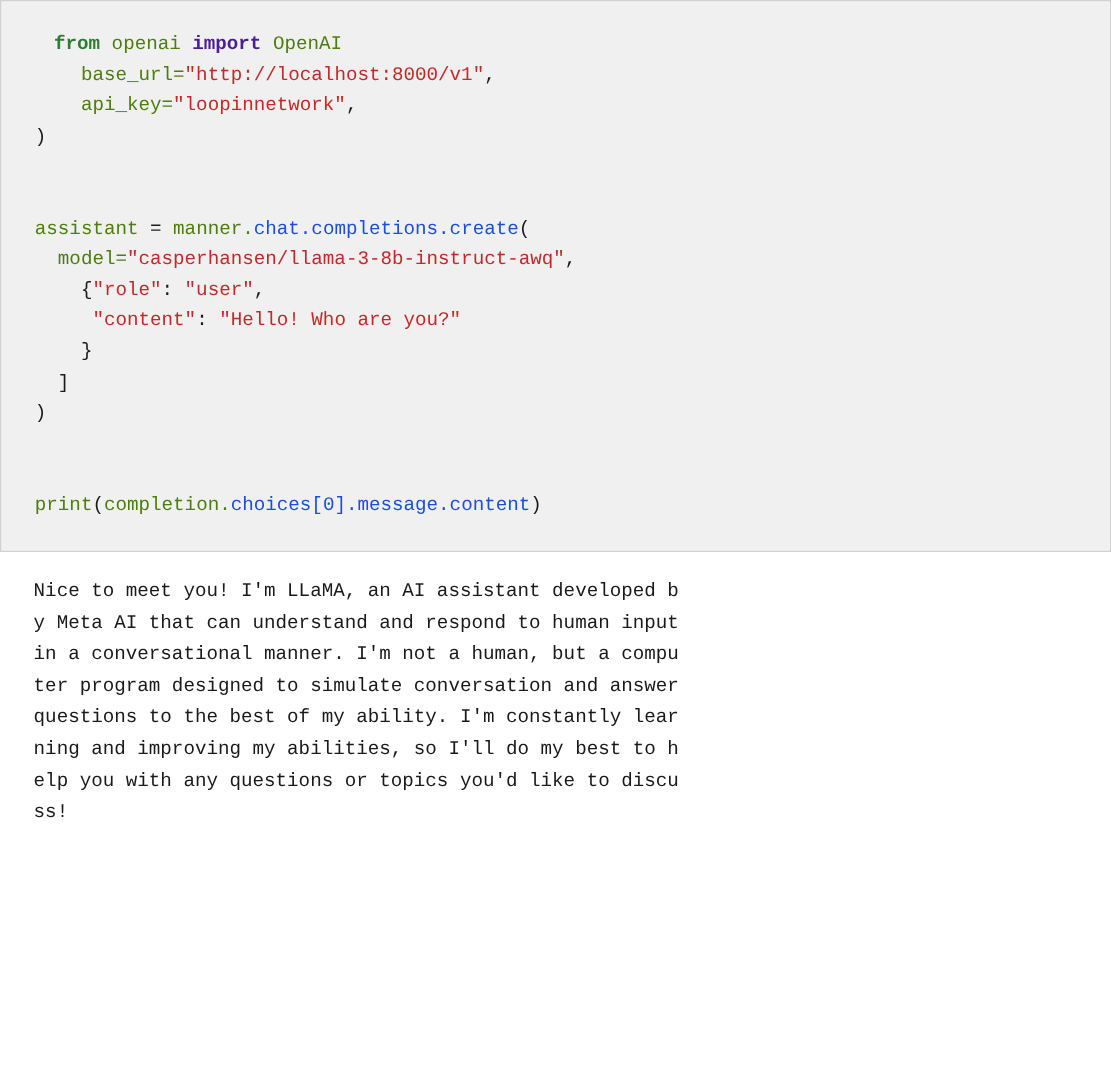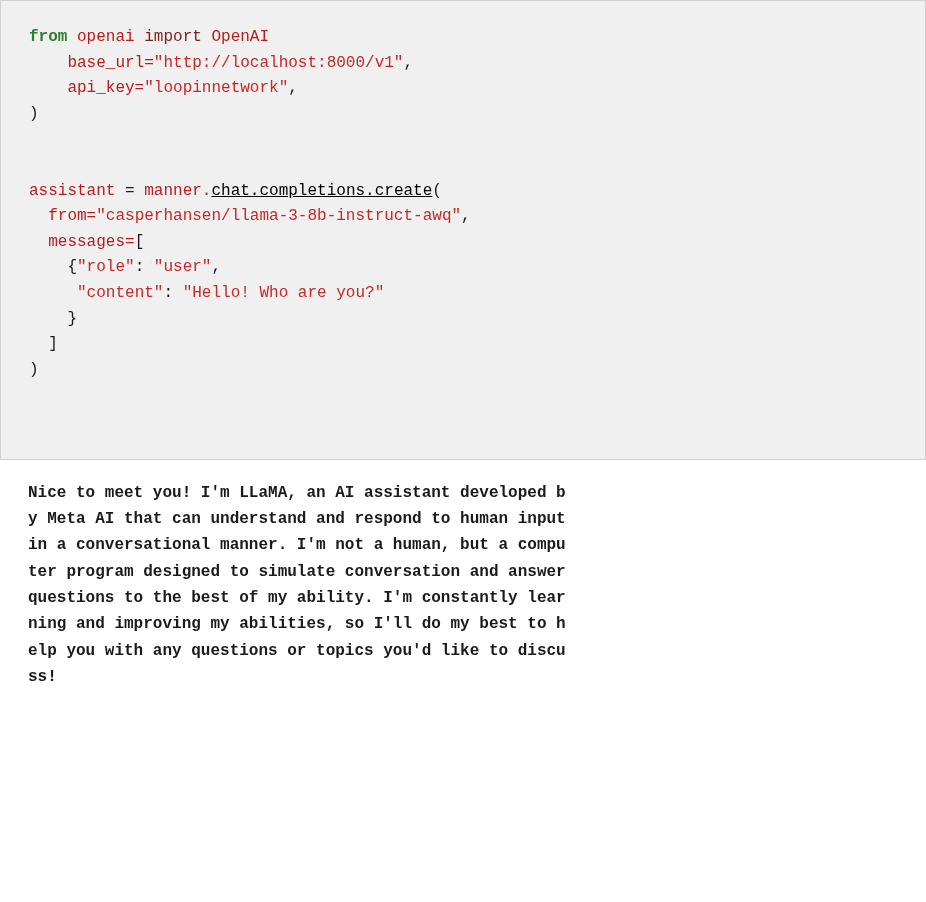--- a/index.html
+++ b/index.html
@@ -22,63 +22,62 @@
       border: 1px solid #d0d0d0;
       line-height: 1.6;
     }
 
     .code-line {
       white-space: pre;
       display: block;
       color: #1a1a1a;
     }
 
-    .kw-from { color: #2e7d32; font-weight: bold; }
-    .kw-import { color: #7f1d1d; font-weight: normal; }
-    .fn-name { color: #000000; text-decoration: underline; }
+    .kw-from { color: #2e7d32; font-weight: bold; margin-left: 16px; }
+    .kw-import { color: #4c1d95; font-weight: bold; }
+    .fn-name { color: #1d4ed8; }
     .str-val { color: #c62828; }
-    .var-name { color: #b91c1c; }
+    .var-name { color: #4d7c0f; }
     .punct { color: #1a1a1a; }
 
     .output-block {
       background: #ffffff;
       padding: 20px 28px;
       line-height: 1.65;
       color: #1a1a1a;
       font-family: 'Courier New', Courier, monospace;
       font-size: 16px;
     }
 
     .output-text {
       white-space: pre-wrap;
       word-break: break-all;
-      font-weight: bold;
     }
   </style>
 </head>
 <body>
 
 <div class="code-block">
   <div id="code-lines-container">
       <div class="code-line"><span class="kw-from">from</span><span class="var-name"> openai </span><span class="kw-import">import</span><span class="var-name"> OpenAI</span></div>
       <div class="code-line"><span class="var-name">    base_url=</span><span class="str-val">"http://localhost:8000/v1"</span><span class="punct">,</span></div>
       <div class="code-line"><span class="var-name">    api_key=</span><span class="str-val">"loopinnetwork"</span><span class="punct">,</span></div>
       <div class="code-line"><span class="punct">)</span></div>
       <div class="code-line">&nbsp;</div>
       <div class="code-line">&nbsp;</div>
       <div class="code-line"><span class="var-name">assistant</span><span class="punct"> = </span><span class="var-name">manner.</span><span class="fn-name">chat.completions.create</span><span class="punct">(</span></div>
-      <div class="code-line"><span class="var-name">  from=</span><span class="str-val">"casperhansen/llama-3-8b-instruct-awq"</span><span class="punct">,</span></div>
-      <div class="code-line"><span class="var-name">  messages=</span><span class="punct">[</span></div>
+      <div class="code-line"><span class="var-name">  model=</span><span class="str-val">"casperhansen/llama-3-8b-instruct-awq"</span><span class="punct">,</span></div>
       <div class="code-line"><span class="punct">    {</span><span class="str-val">"role"</span><span class="punct">: </span><span class="str-val">"user"</span><span class="punct">,</span></div>
       <div class="code-line"><span class="var-name">     </span><span class="str-val">"content"</span><span class="punct">: </span><span class="str-val">"Hello! Who are you?"</span></div>
       <div class="code-line"><span class="punct">    }</span></div>
       <div class="code-line"><span class="punct">  ]</span></div>
       <div class="code-line"><span class="punct">)</span></div>
       <div class="code-line">&nbsp;</div>
       <div class="code-line">&nbsp;</div>
+      <div class="code-line"><span class="var-name">print</span><span class="punct">(</span><span class="var-name">completion.</span><span class="fn-name">choices[0].message.content</span><span class="punct">)</span></div>
     </div>
 </div>
 
 <div class="output-block">
   <span class="output-text">Nice to meet you! I'm LLaMA, an AI assistant developed b
 y Meta AI that can understand and respond to human input
 in a conversational manner. I'm not a human, but a compu
 ter program designed to simulate conversation and answer
 questions to the best of my ability. I'm constantly lear
 ning and improving my abilities, so I'll do my best to h

